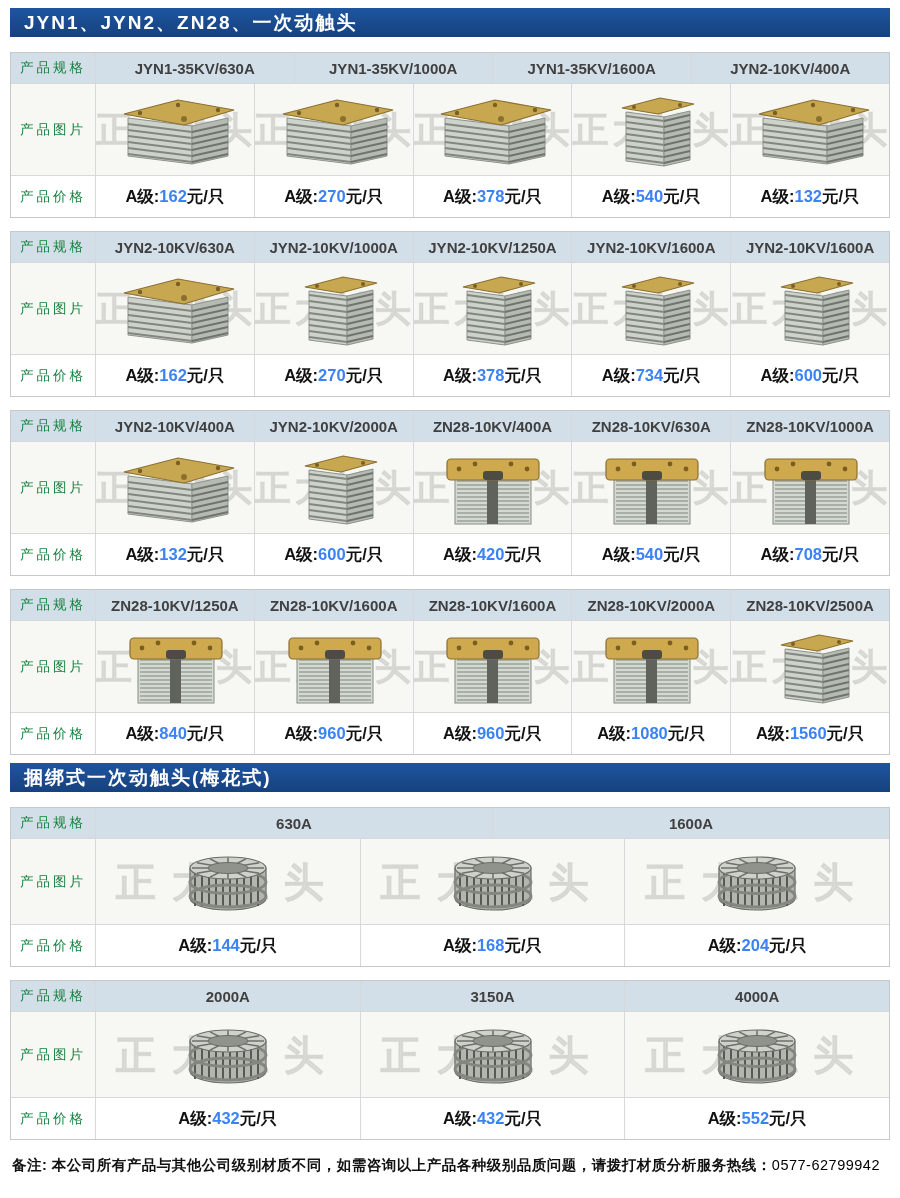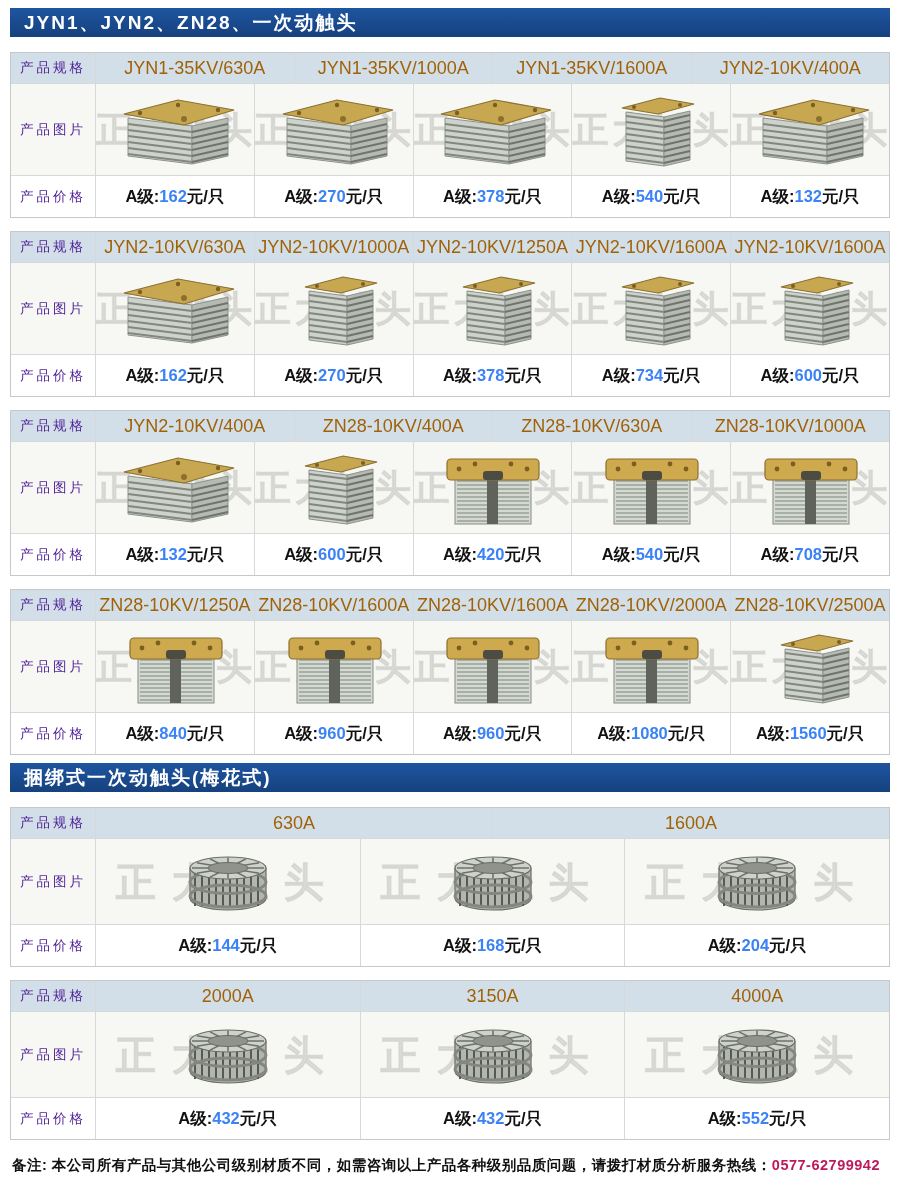--- a/index.html
+++ b/index.html
@@ -26,22 +26,22 @@
     flex:1 1 0;border-left:1px solid #d6d8d9;box-sizing:border-box;
     display:flex;align-items:center;justify-content:center;
     position:relative;overflow:hidden;
   }
   .tcell:first-child{border-left:none;}
   .label-cell{flex:0 0 84px;}
   
   .trow.spec{height:30px;}
   .trow.spec .label-cell{background:#e7e9ea;}
   .trow.spec .tcell{background:#d2dfe9;}
-  .spec-text{font-size:18px;font-weight:normal;color:#a16207;white-space:nowrap;}
-  .row-label{font-size:13.5px;color:#4c1d95;letter-spacing:3px;white-space:nowrap;}
+  .spec-text{font-size:15px;font-weight:bold;color:#404040;white-space:nowrap;}
+  .row-label{font-size:13.5px;color:#15803d;letter-spacing:3px;white-space:nowrap;}
   
   .trow.img{height:92px;}
   .sec2 .trow.img{height:86px;}
   .trow.img .label-cell{background:#f1f1ee;}
   .trow.img .tcell{background:#f7f7f3;justify-content:center;}
   .watermark{
     position:absolute;left:0;right:0;top:50%;transform:translateY(-50%);
     text-align:center;font-size:36px;font-weight:bold;letter-spacing:4px;
     color:rgba(110,110,110,0.16);white-space:nowrap;pointer-events:none;
     -webkit-text-stroke:1px rgba(110,110,110,0.10);
@@ -52,21 +52,21 @@
   .trow.price{height:42px;}
   .trow.price .label-cell{background:#f1f1ee;}
   .trow.price .tcell{background:#ffffff;align-items:center;}
   .price-text{font-size:16.5px;font-weight:bold;color:#111;white-space:nowrap;}
   .price-text .val{color:#3b82f6;}
   
   .footer{
     margin:16px 10px 0 12px;font-size:14.5px;font-weight:bold;color:#111;
     letter-spacing:0.5px;white-space:nowrap;
   }
-  .footer .phone{font-weight:bold;color:#be185d;text-align:right;}
+  .footer .phone{font-weight:normal;color:#000000;text-align:right;}
 </style>
 </head>
 <body>
 
 <div class="titlebar">
   <span>JYN1、JYN2、ZN28、一次动触头</span>
 </div>
 <div class="tables sec1" id="sec0-tables">
     <div class="tbl">
       <div class="trow spec">
@@ -409,20 +409,23 @@
         </div>
       </div>
     </div>
     <div class="tbl">
       <div class="trow spec">
         <div class="tcell label-cell">
           <span class="row-label">产品规格</span>
         </div>
         <div class="tcell">
           <span class="spec-text">JYN2-10KV/400A</span>
+        </div>
+        <div class="tcell">
+          <span class="spec-text">JYN2-10KV/2000A</span>
         </div>
         <div class="tcell">
           <span class="spec-text">ZN28-10KV/400A</span>
         </div>
         <div class="tcell">
           <span class="spec-text">ZN28-10KV/630A</span>
         </div>
         <div class="tcell">
           <span class="spec-text">ZN28-10KV/1000A</span>
         </div>

